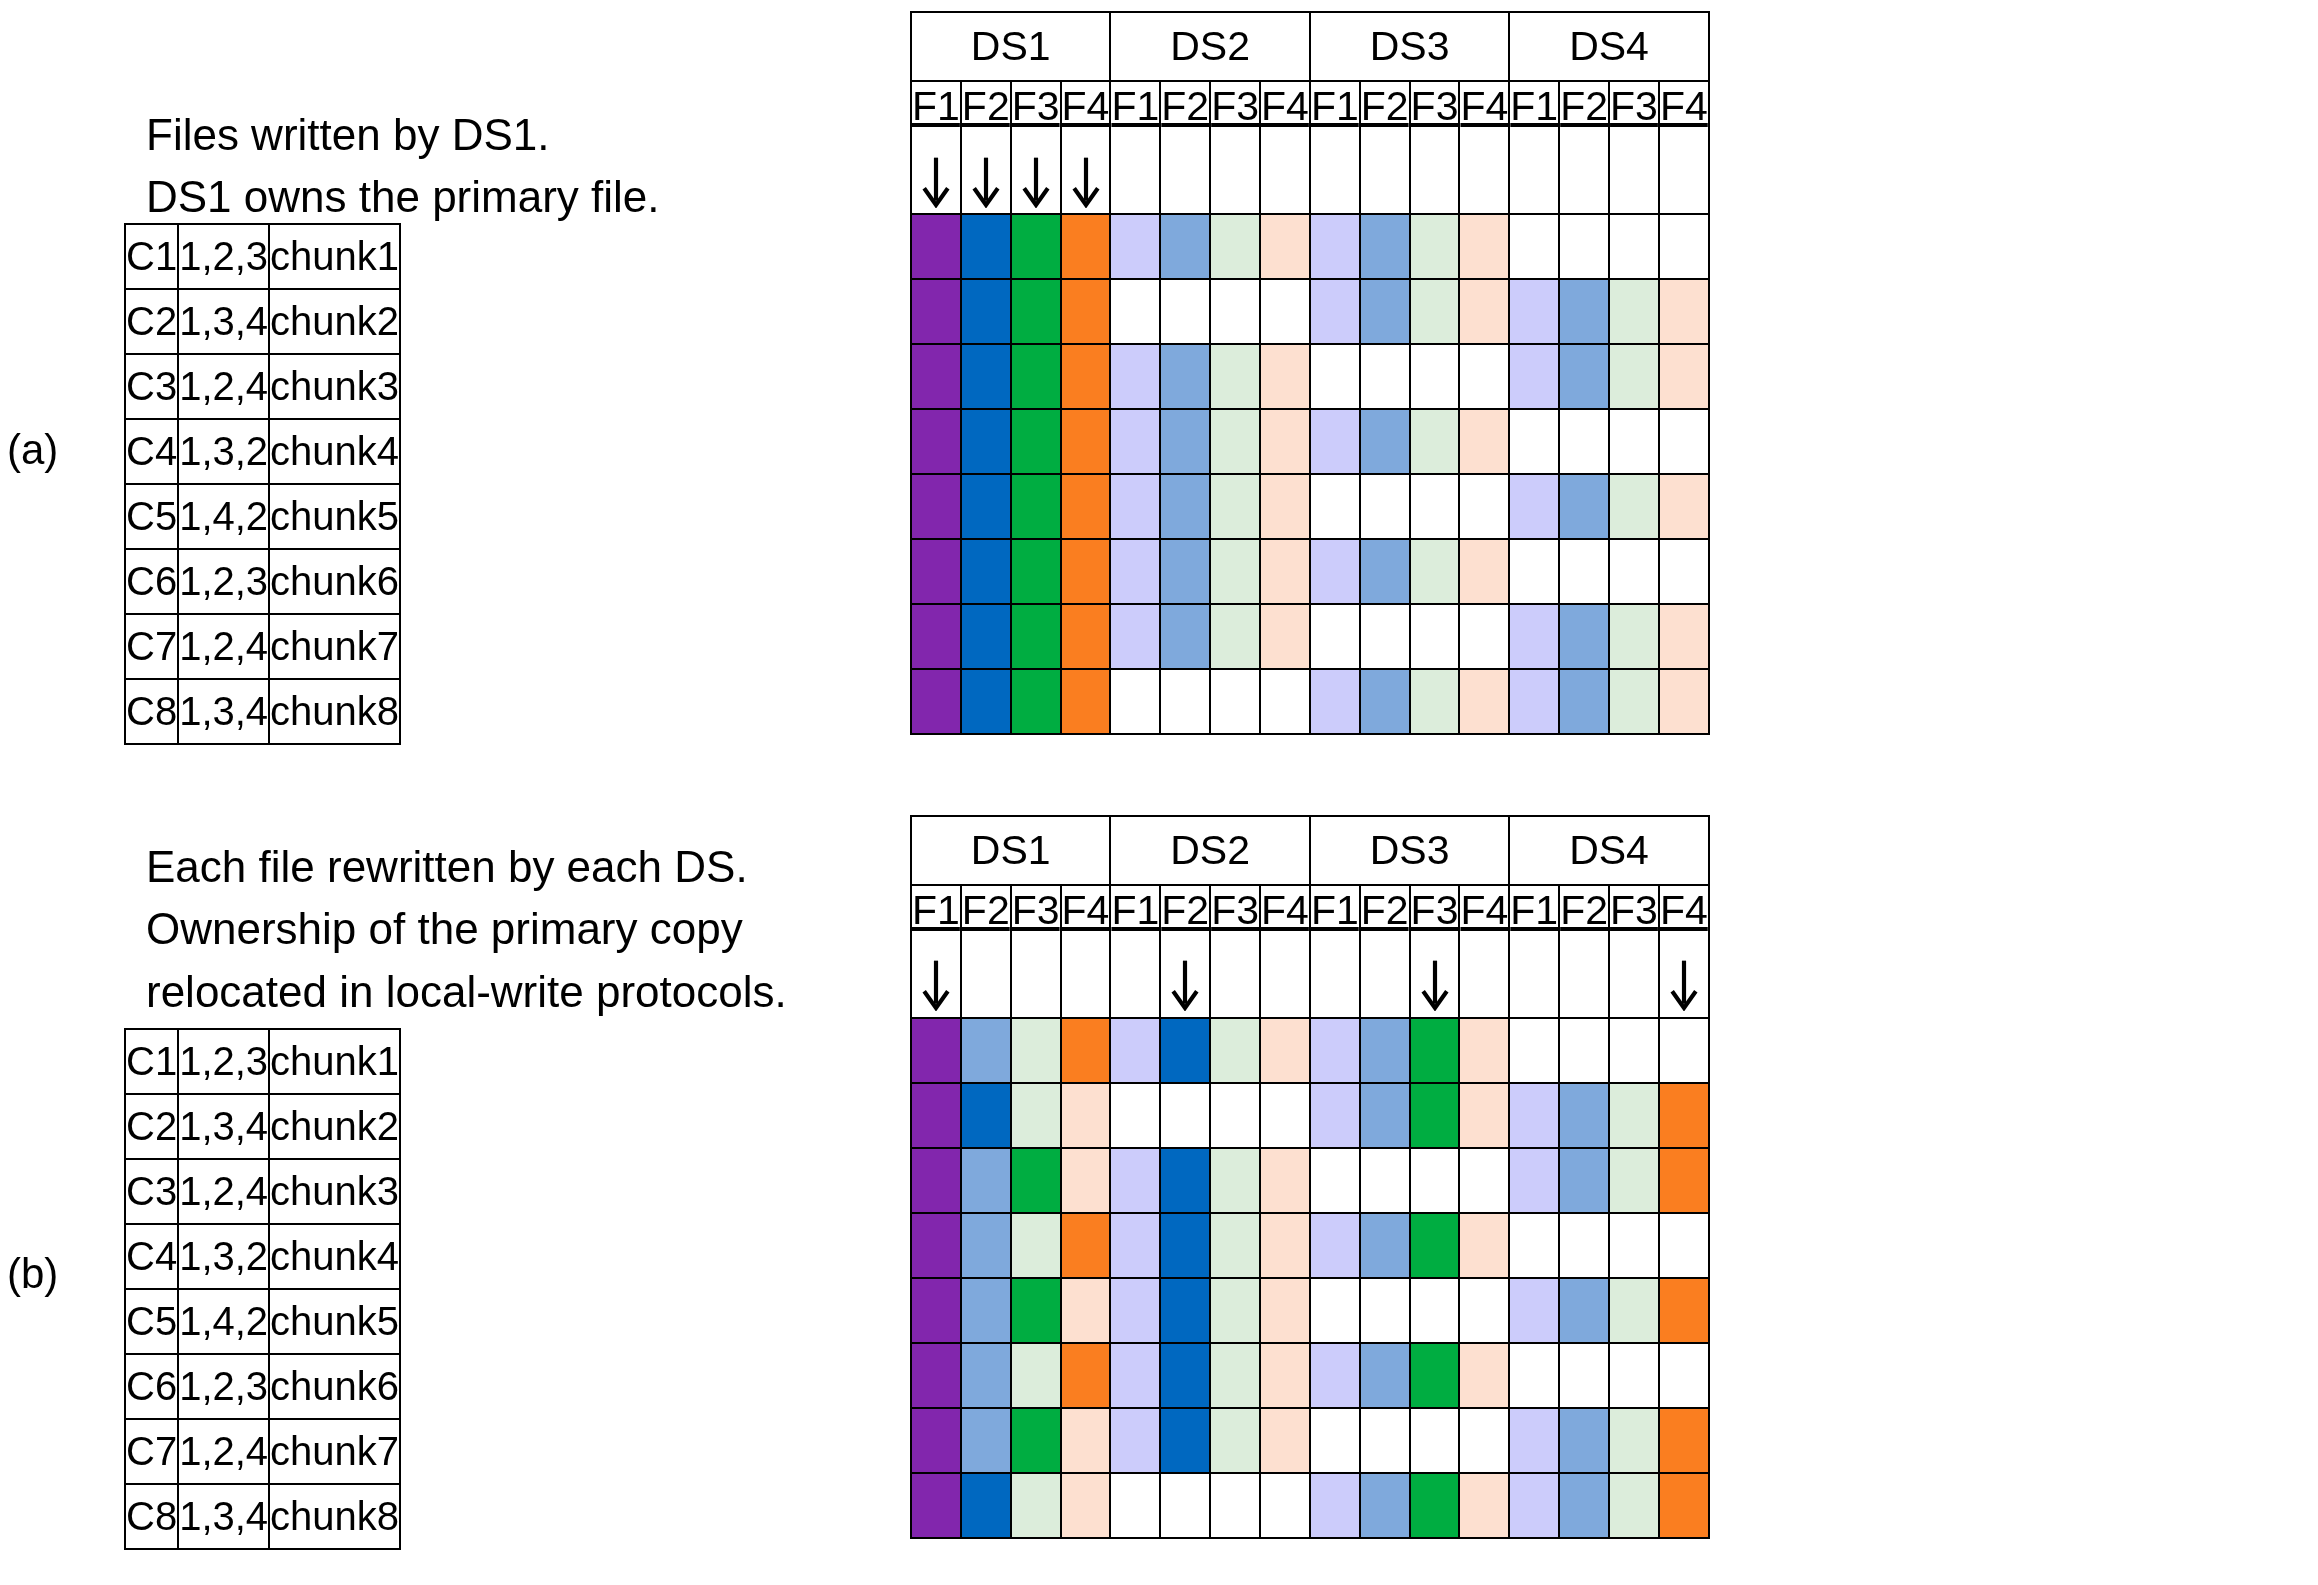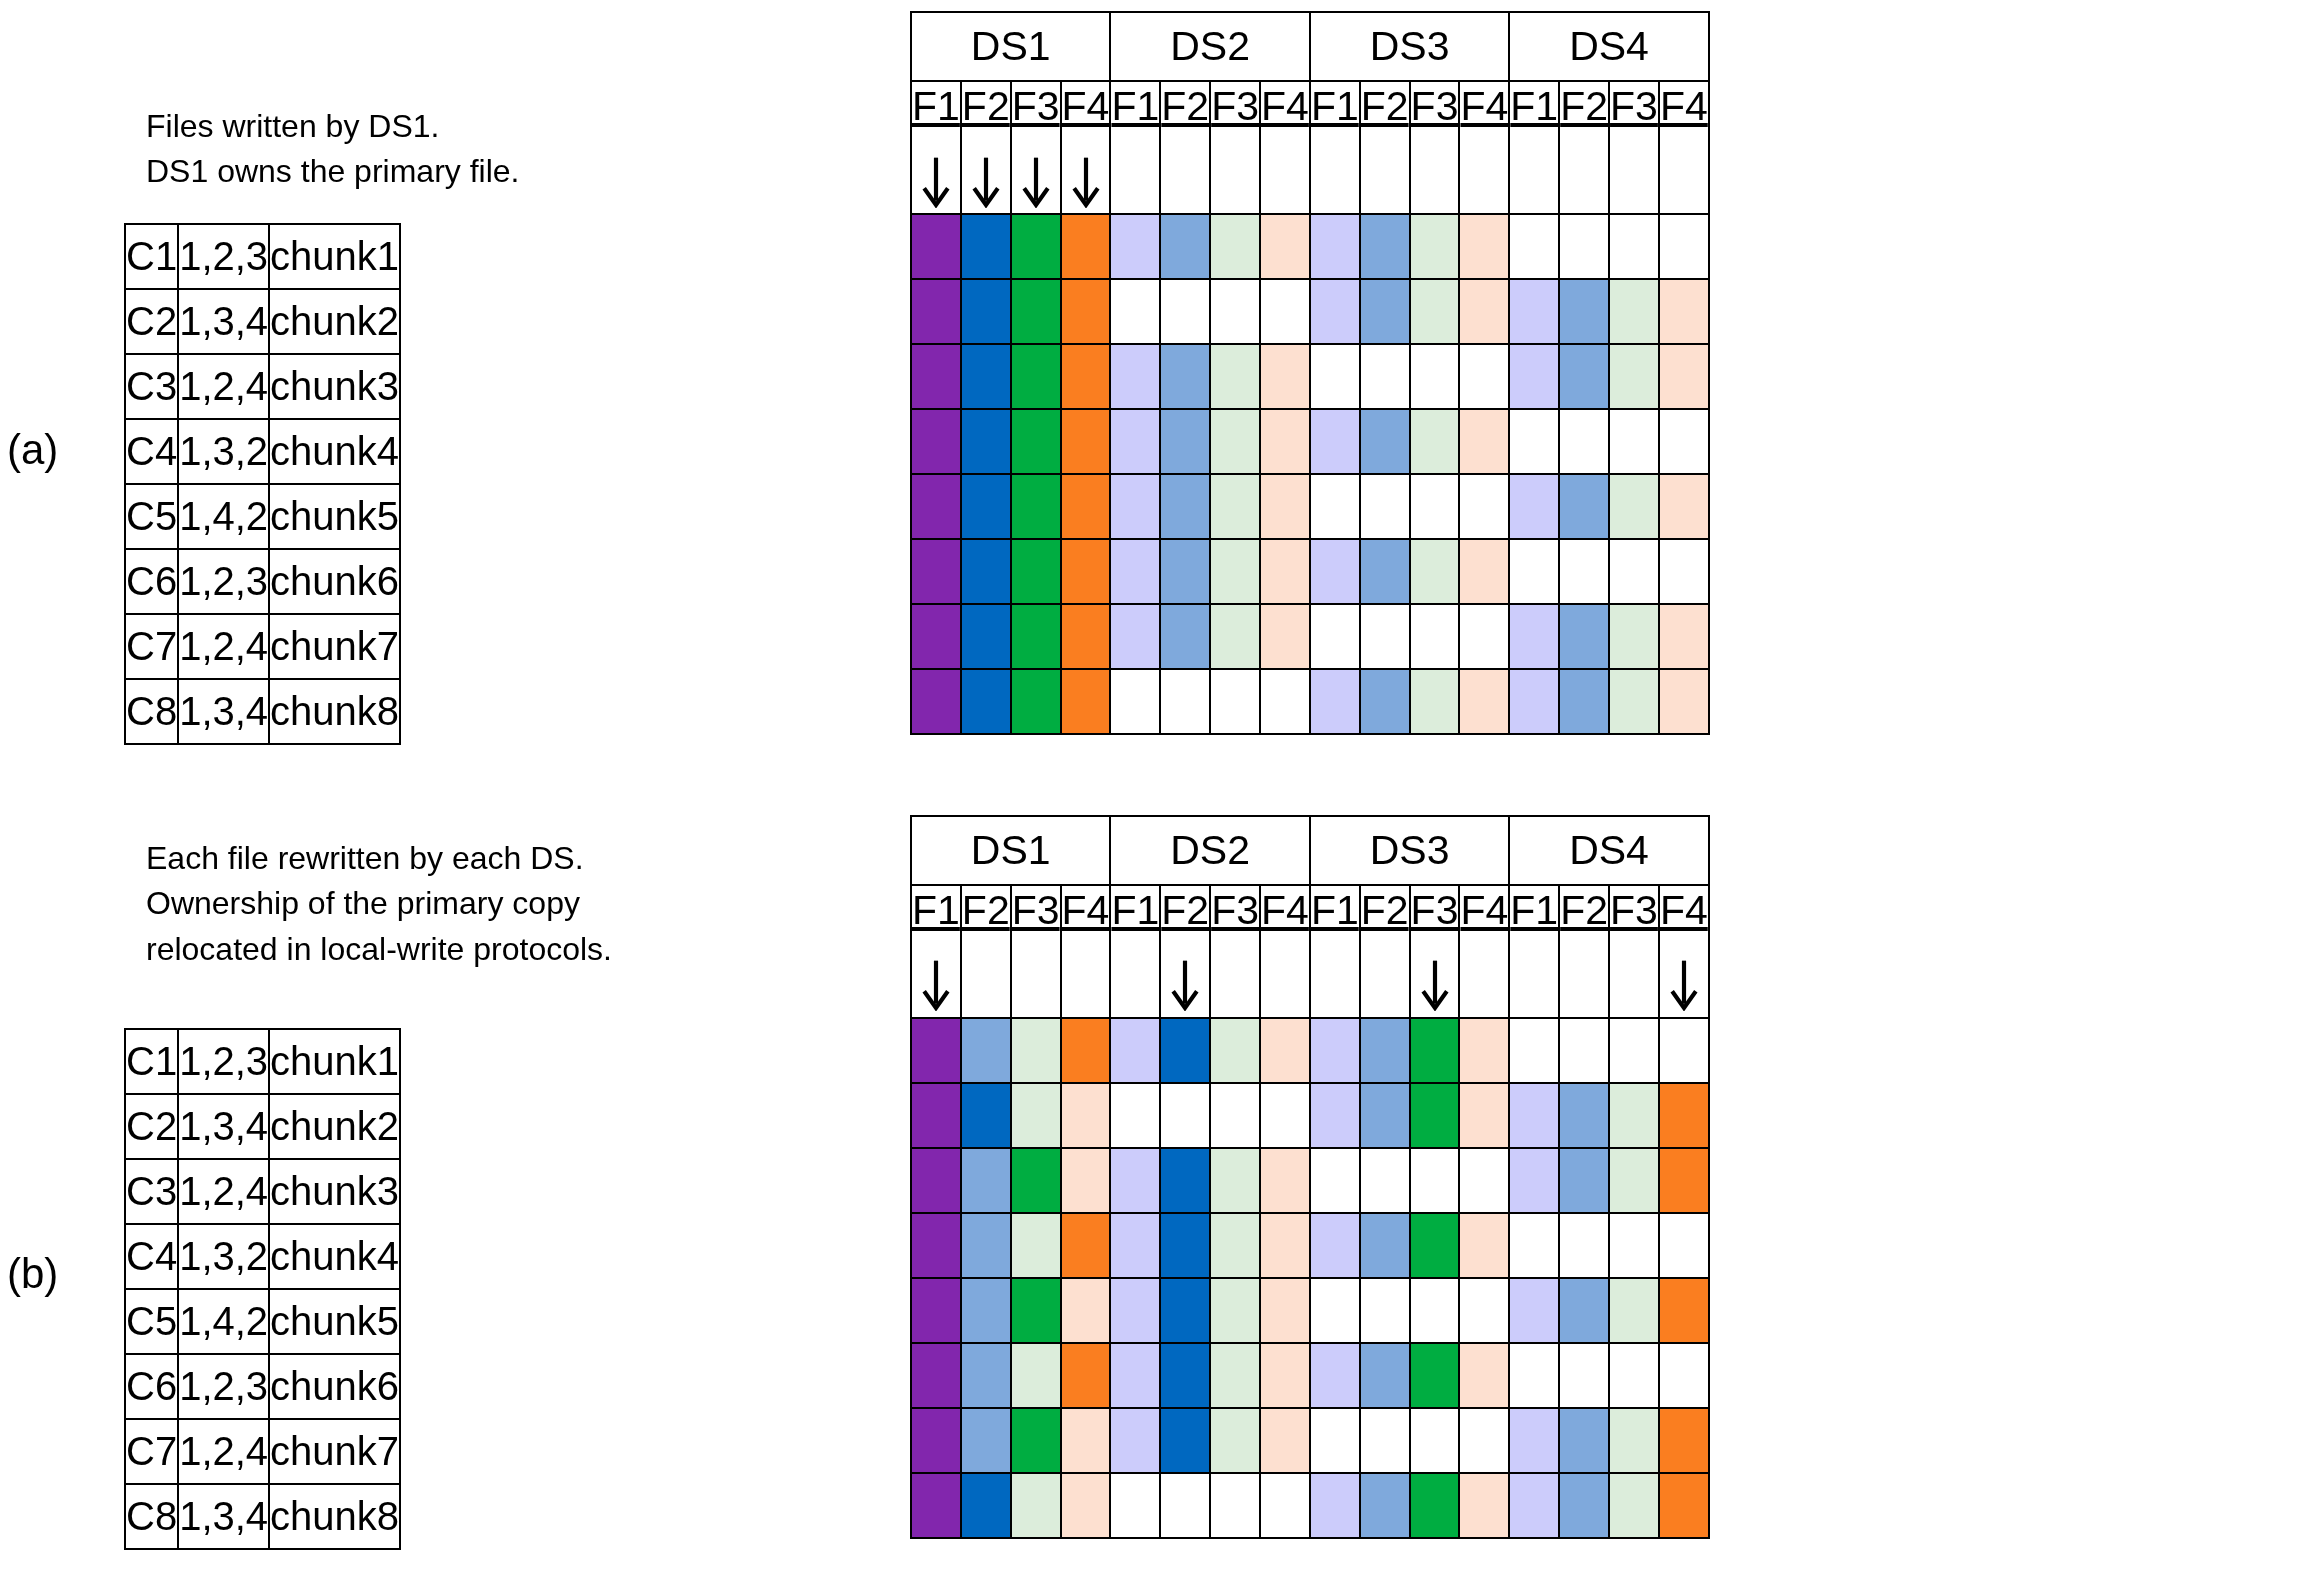--- a/index.html
+++ b/index.html
@@ -5,21 +5,21 @@
   html,body{margin:0;padding:0;background:#ffffff;}
   body{width:2319px;height:1586px;position:relative;
        font-family:"Liberation Sans","DejaVu Sans",sans-serif;color:#000;}
 
   .panel{position:absolute;}
 
   
   .panel-label{position:absolute;font-size:42px;line-height:1;}
 
   
-  .caption{position:absolute;font-size:32px;line-height:1.42;white-space:nowrap;}
+  .caption{position:absolute;font-size:44px;line-height:1.42;white-space:nowrap;}
 
   
   .tbl{position:absolute;border-collapse:collapse;table-layout:fixed;}
   .tbl td,.tbl th{border:2.8px solid #000;padding:0;margin:11px;font-weight:normal;}
 
   
   .left-tbl td{height:63px;font-size:40px;}
   .cid{width:83px;text-align:left;padding-left:8.4px;}
   .reps{width:172px;text-align:center;}
   .cname{width:394px;text-align:center;}

